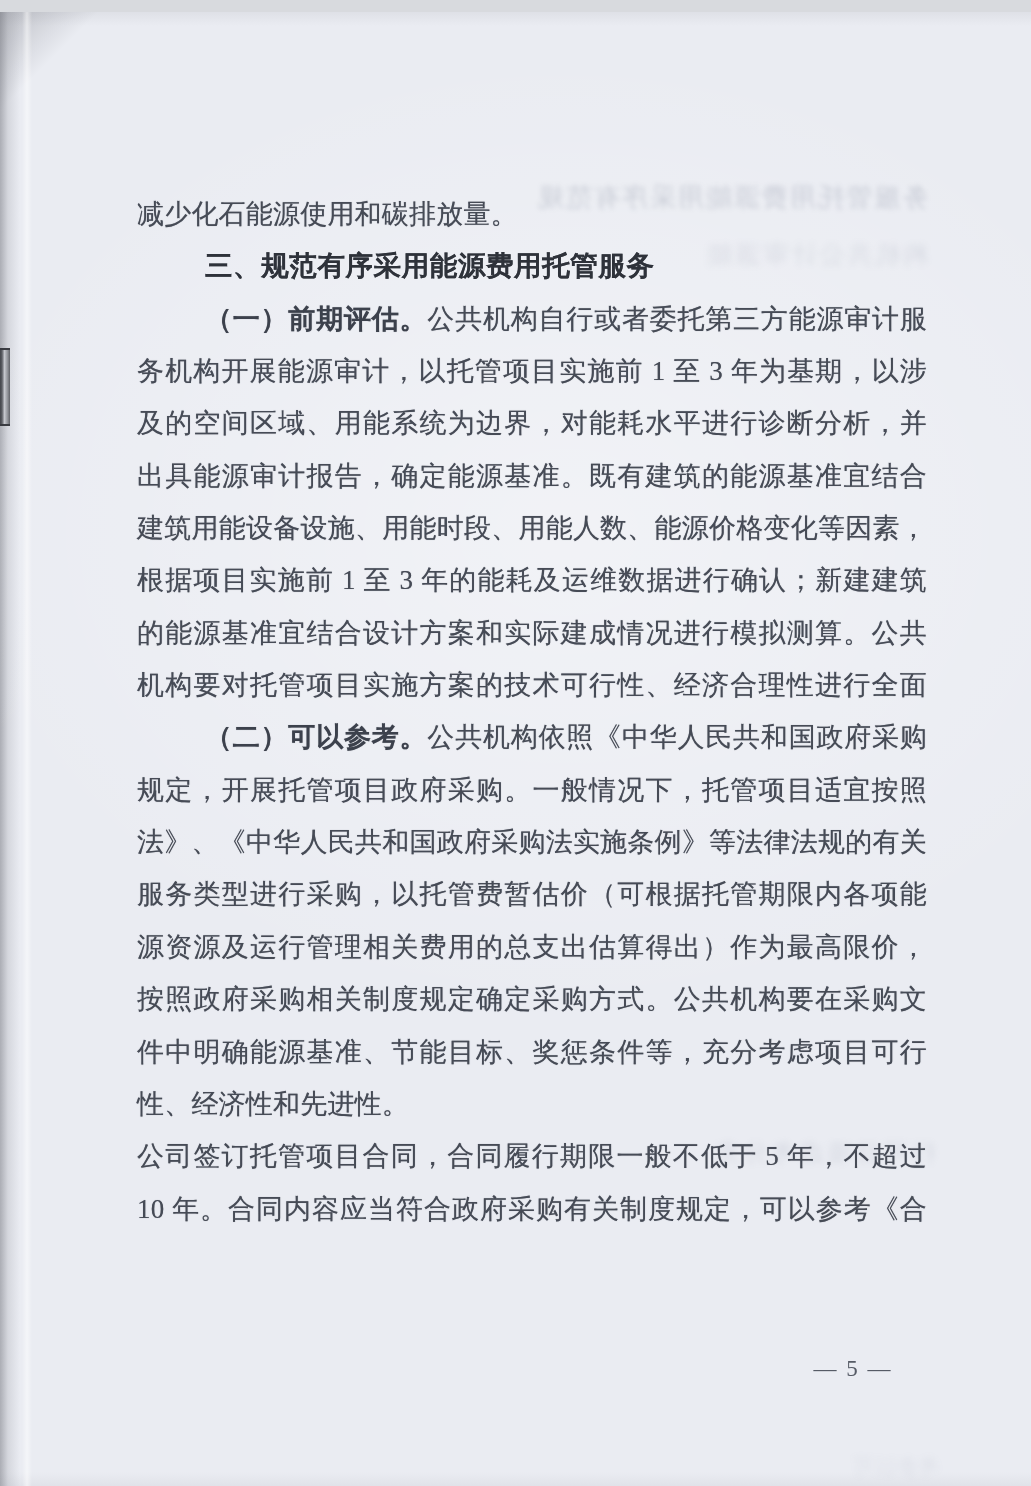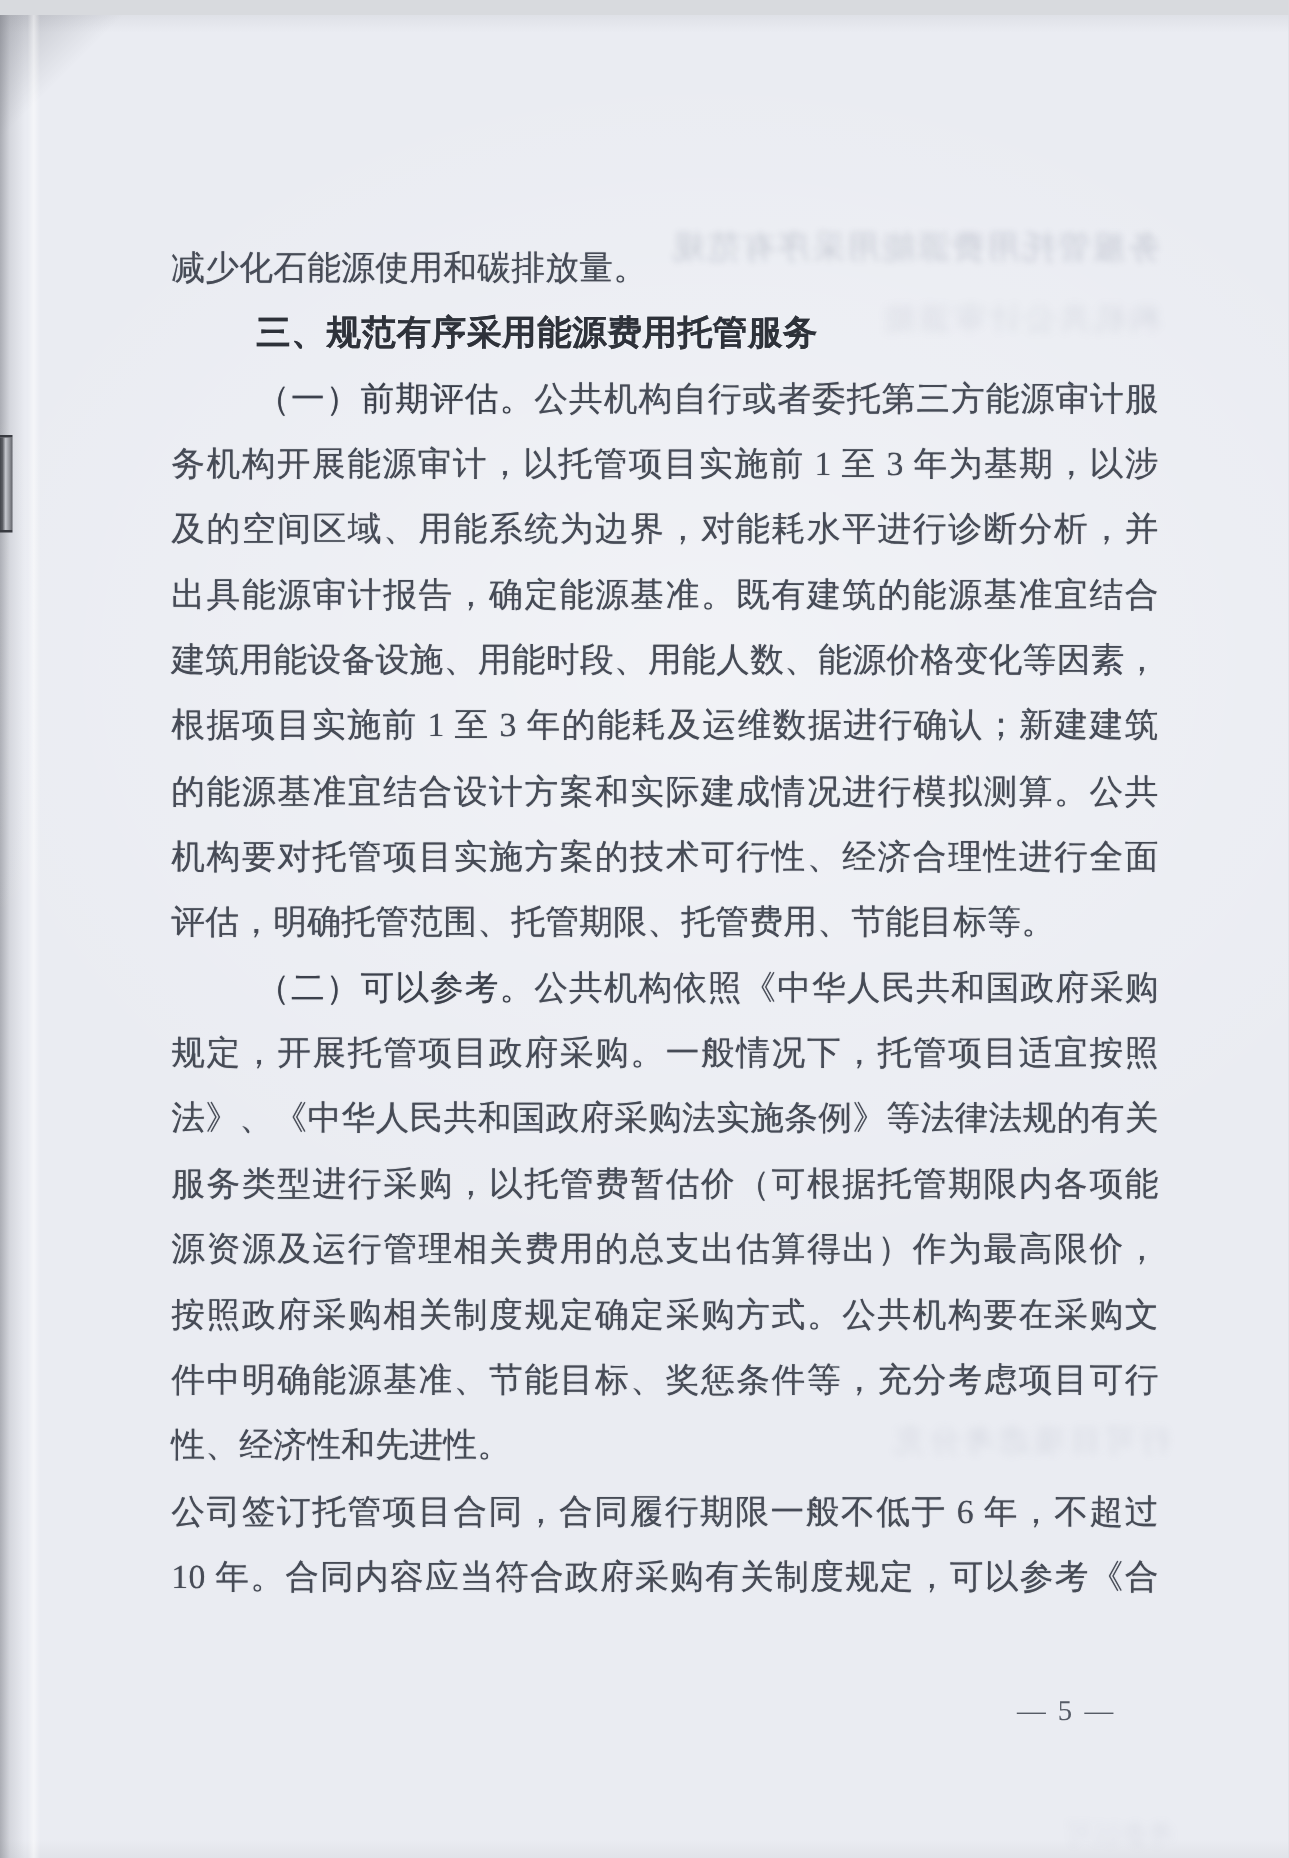--- a/index.html
+++ b/index.html
@@ -43,21 +43,21 @@
     line-height:52.35px;
     white-space:nowrap;
   }
   .ln.fill{
     white-space:normal;
     text-align:justify;
     text-align-last:justify;
     -moz-text-align-last:justify;
   }
   .ln.indent{padding-left:68px;}
-  .ln .lead{font-weight:400;color:#3c414c;}
+  .ln .lead{font-weight:700;color:#3c414c;}
   .ln.heading{
     font-family:Liberation Sans, sans-serif;
     font-weight:bold;
     font-size:27.5px;
     letter-spacing:0.6px;
     color:#2e323a;
     text-shadow:0 0 0.5px rgba(46,50,58,0.8);
   }
   
   .page-number{
@@ -98,28 +98,27 @@
     <div class="ln end"><span>减少化石能源使用和碳排放量。</span></div>
     <div class="ln heading indent"><span>三、规范有序采用能源费用托管服务</span></div>
     <div class="ln fill indent"><span class="lead">（一）前期评估。</span><span>公共机构自行或者委托第三方能源审计服</span></div>
     <div class="ln fill"><span>务机构开展能源审计，以托管项目实施前 1 至 3 年为基期，以涉</span></div>
     <div class="ln fill"><span>及的空间区域、用能系统为边界，对能耗水平进行诊断分析，并</span></div>
     <div class="ln fill"><span>出具能源审计报告，确定能源基准。既有建筑的能源基准宜结合</span></div>
     <div class="ln fill"><span>建筑用能设备设施、用能时段、用能人数、能源价格变化等因素，</span></div>
     <div class="ln fill"><span>根据项目实施前 1 至 3 年的能耗及运维数据进行确认；新建建筑</span></div>
     <div class="ln fill"><span>的能源基准宜结合设计方案和实际建成情况进行模拟测算。公共</span></div>
     <div class="ln fill"><span>机构要对托管项目实施方案的技术可行性、经济合理性进行全面</span></div>
-    <div class="ln end"><span>评估，明确托管范围、托管期限、托管费用、节能目标等。</span></div>
     <div class="ln fill indent"><span class="lead">（二）可以参考。</span><span>公共机构依照《中华人民共和国政府采购</span></div>
     <div class="ln fill"><span>规定，开展托管项目政府采购。一般情况下，托管项目适宜按照</span></div>
     <div class="ln fill"><span>法》、《中华人民共和国政府采购法实施条例》等法律法规的有关</span></div>
     <div class="ln fill"><span>服务类型进行采购，以托管费暂估价（可根据托管期限内各项能</span></div>
     <div class="ln fill"><span>源资源及运行管理相关费用的总支出估算得出）作为最高限价，</span></div>
     <div class="ln fill"><span>按照政府采购相关制度规定确定采购方式。公共机构要在采购文</span></div>
     <div class="ln fill"><span>件中明确能源基准、节能目标、奖惩条件等，充分考虑项目可行</span></div>
     <div class="ln end"><span>性、经济性和先进性。</span></div>
-    <div class="ln fill"><span>公司签订托管项目合同，合同履行期限一般不低于 6 年，不超过</span></div>
+    <div class="ln fill"><span>公司签订托管项目合同，合同履行期限一般不低于 5 年，不超过</span></div>
     <div class="ln fill"><span>10 年。合同内容应当符合政府采购有关制度规定，可以参考《合</span></div>
   </div>
 
   <div class="page-number">— 5 —</div>
 
 </div>
 
 </body></html>

